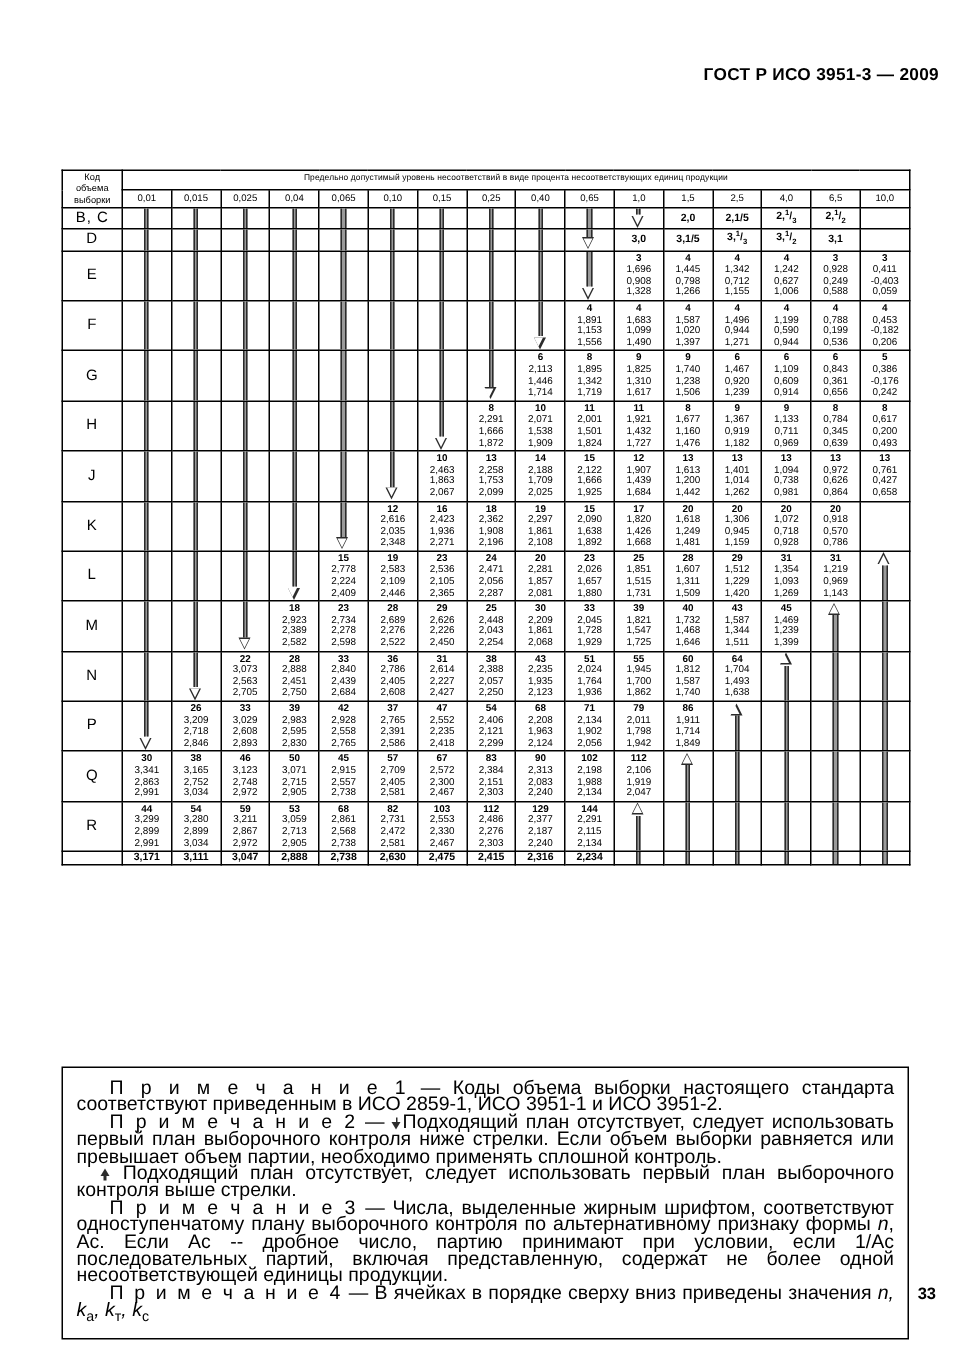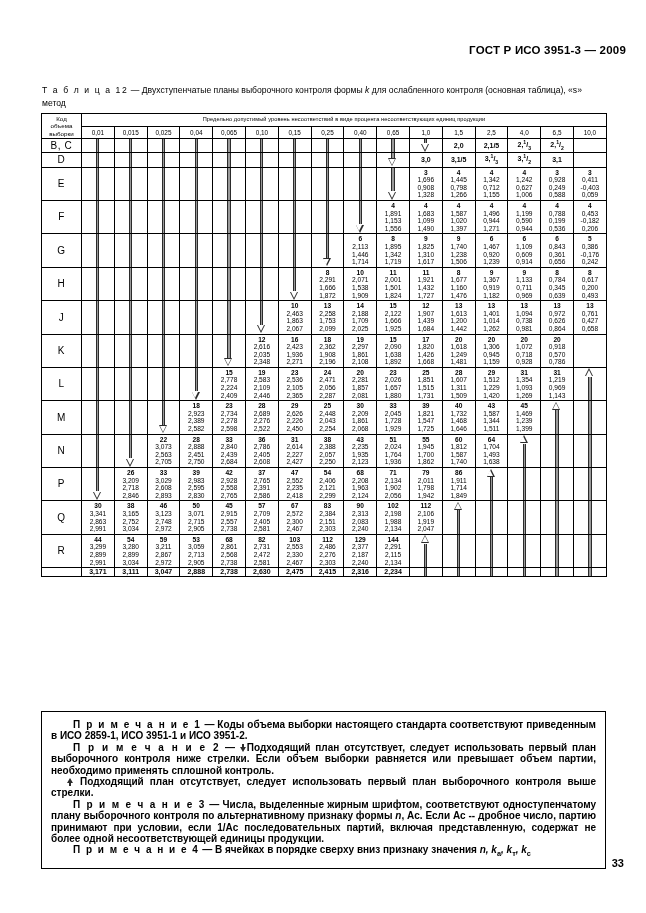--- a/index.html
+++ b/index.html
@@ -96,23 +96,22 @@
     border-right:3.4px solid transparent;
     border-bottom:6.4px solid #ffffff;
   }
 
   
   .notes{
     position:absolute; left:41px; top:711px; width:565px;
     box-sizing:border-box;
     border:1.2px solid #000;
     padding:7px 9px 8px 9px;
-    font-size:10px; line-height:11.4px;
+    font-size:13px; line-height:11.4px;
     text-align:justify;
-    font-weight:bold;
   }
   .notes p{margin:0;}
   .notes .lbl{ letter-spacing:1.5px; }
   .notes .ind{ text-indent:22px; }
   .notes .ind2{ text-indent:16px; }
   .notes i{font-style:italic;}
   .ar-dn, .ar-up{
     display:inline-block; width:7px; height:8px; position:relative;
     vertical-align:-1px;
   }
@@ -139,23 +138,20 @@
   sup{font-size:73%; vertical-align:super;}
   sub{font-size:73%; vertical-align:sub;}
 </style>
 </head>
 <body>
 
 <div class="page">
 
   <div class="hdr">ГОСТ Р ИСО 3951-3 — 2009</div>
 
-  <div class="tcap">
-    <span class="sp">Т а б л и ц а  12</span><span> — </span><span>Двухступенчатые планы выборочного контроля формы </span><i>k</i><span> для ослабленного контроля (основная таблица), «s» метод</span>
-  </div>
 
   <table class="main outer">
     <colgroup id="cols">
         <col style="width:40px">
         <col style="width:32.8px">
         <col style="width:32.8px">
         <col style="width:32.8px">
         <col style="width:32.8px">
         <col style="width:32.8px">
         <col style="width:32.8px">
@@ -1514,17 +1510,17 @@
           </td>
         </tr>
       </tbody>
   </table>
 
   <div class="notes">
     <p class="ind"><span class="lbl">П р и м е ч а н и е  1</span><span> — Коды объема выборки настоящего  стандарта соответствуют приведенным в ИСО 2859-1, ИСО 3951-1 и ИСО 3951-2.</span></p>
     <p class="ind"><span class="lbl">П р и м е ч а н и е  2</span><span> — </span><span class="ar-dn"></span><span>Подходящий план отсутствует, следует использовать первый план выборочного контроля ниже стрелки. Если объем выборки равняется или превышает объем партии, необходимо применять сплошной контроль.</span></p>
     <p class="ind2"><span class="ar-up"></span> <span>Подходящий план отсутствует, следует использовать первый план выборочного контроля выше стрелки.</span></p>
     <p class="ind"><span class="lbl">П р и м е ч а н и е  3</span><span> — Числа, выделенные жирным шрифтом,  соответствуют одноступенчатому  плану выборочного контроля по альтернативному признаку формы </span><i>n</i><span>, Ас.  Если Ас -- дробное число, партию принимают при условии, если 1/Ас последовательных партий, включая представленную, содержат не более одной несоответствующей единицы продукции.</span></p>
-    <p class="ind"><span class="lbl">П р и м е ч а н и е  4</span><span> — В ячейках в порядке сверху вниз признаку значения </span><i>n, k</i><sub>a</sub><i>, k</i><sub>т</sub><i>, k</i><sub>c</sub></p>
+    <p class="ind"><span class="lbl">П р и м е ч а н и е  4</span><span> — В ячейках в порядке сверху вниз приведены значения </span><i>n, k</i><sub>a</sub><i>, k</i><sub>т</sub><i>, k</i><sub>c</sub></p>
   </div>
 
   <div class="pageno">33</div>
 </div>
 
 </body></html>

